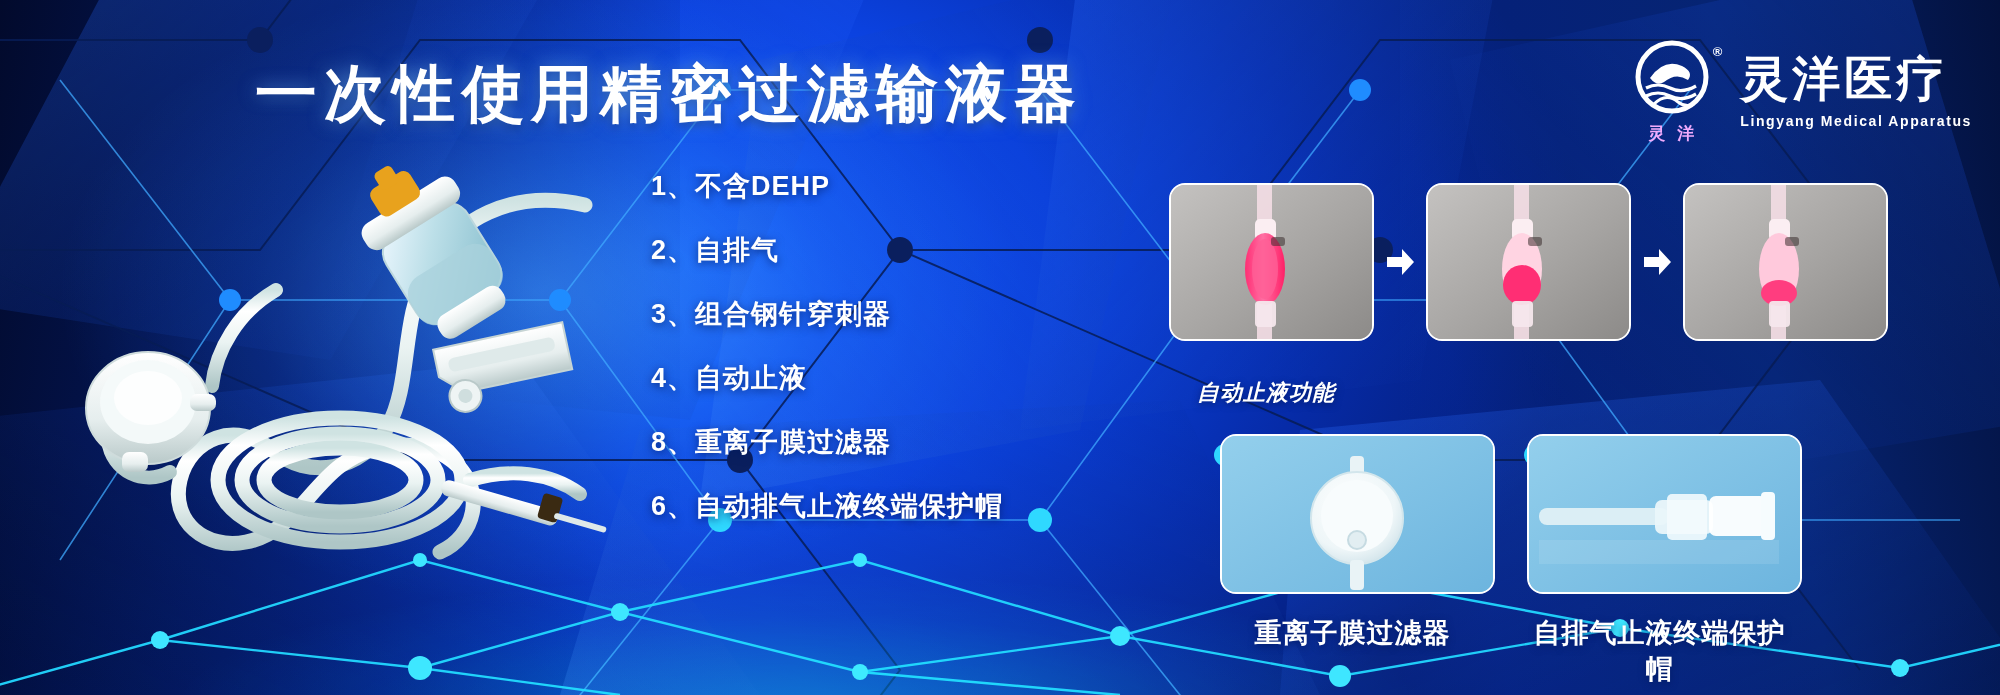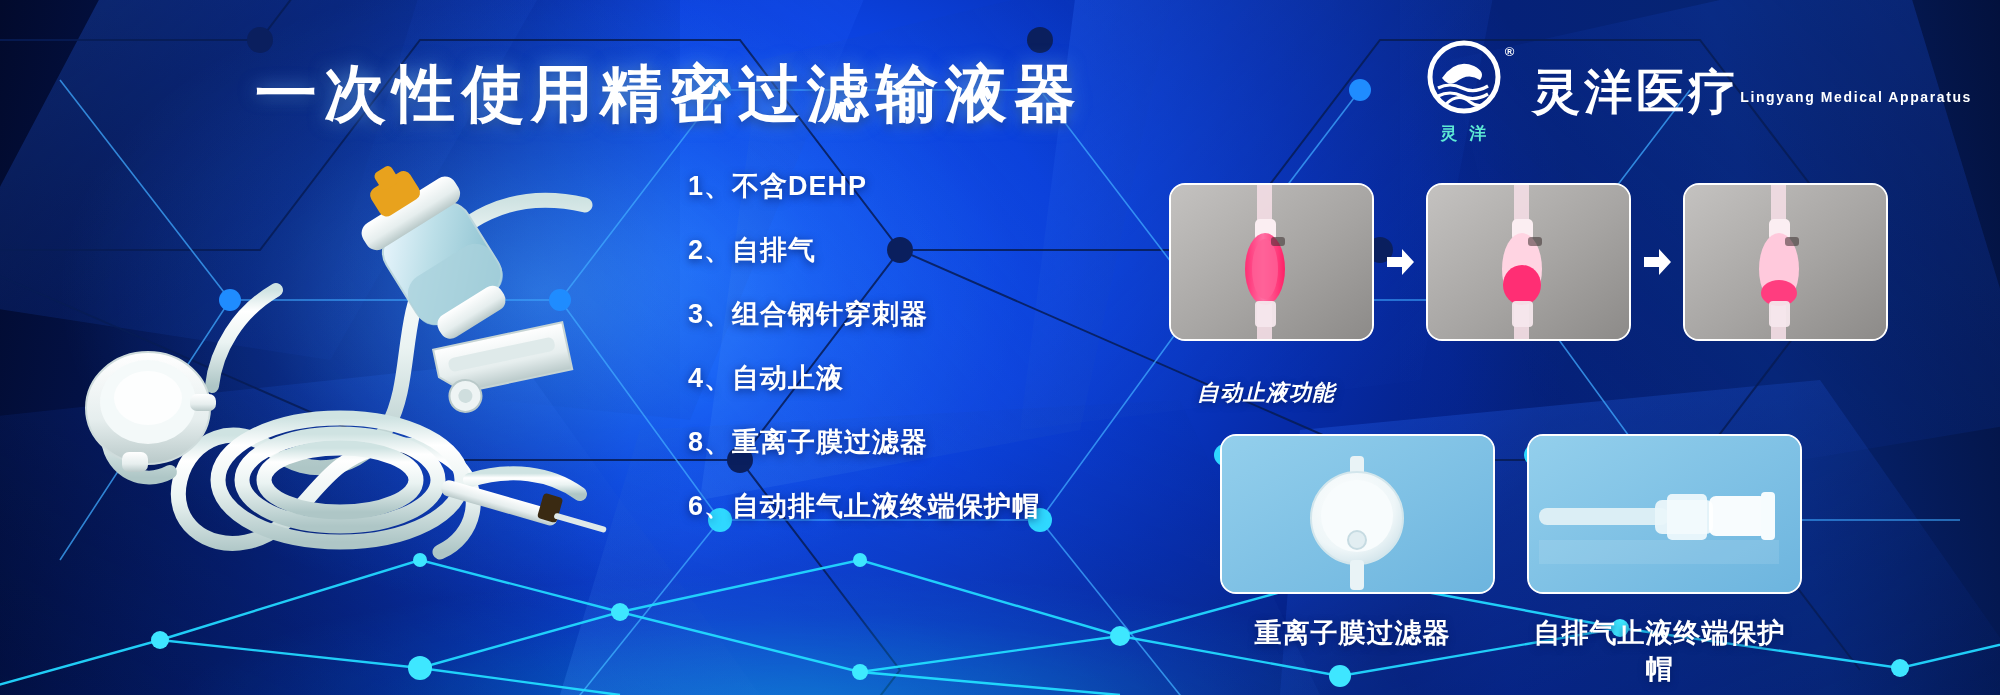--- a/index.html
+++ b/index.html
@@ -59,35 +59,35 @@
   .logo{
     position:absolute; right:28px; top:38px;
     display:flex; align-items:center; gap:20px;
   }
   .logo-mark{ position:relative; width:96px; text-align:center; }
   .logo-mark .reg{
     position:absolute; right:-2px; top:6px;
     font-size:13px; color:#fff; font-weight:700;
   }
   .logo-cn-sub{
-    margin-top:2px; font-size:17px; color:#5eead4; letter-spacing:12px;
+    margin-top:2px; font-size:17px; color:#f0abfc; letter-spacing:12px;
     font-weight:700; padding-left:10px;
   }
-  .logo-right{ display:flex; flex-direction:row; align-items:center; }
+  .logo-right{ display:flex; flex-direction:column; }
   .logo-cn{
     font-size:48px; font-weight:700; color:#fff; letter-spacing:4px;
     line-height:1.0;
   }
   .logo-en{
     font-size:14px; color:#fff; letter-spacing:1.6px; margin-top:10px; font-weight:700;
   }
 
   
   .features{
-    position:absolute; left:688px; top:168px;
+    position:absolute; left:651px; top:168px;
     display:flex; flex-direction:column; gap:28px;
   }
   .feature{
     font-size:27px; font-weight:700; color:#ffffff;
     letter-spacing:1px; white-space:nowrap;
     text-shadow:0 2px 8px rgba(0,25,95,.75);
   }
 
   
   .product{ position:absolute; left:40px; top:150px; width:620px; height:420px; }

